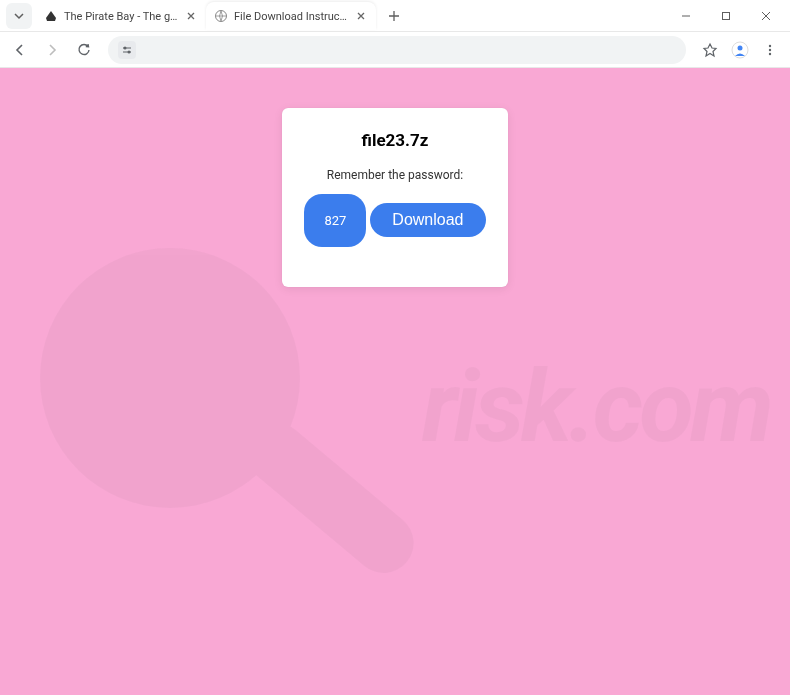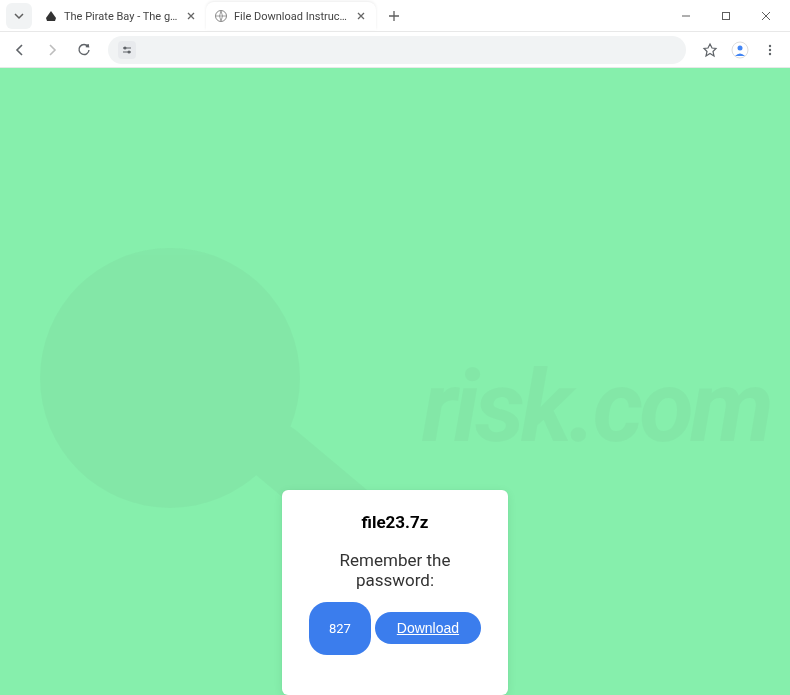--- a/index.html
+++ b/index.html
@@ -162,23 +162,23 @@
       gap: 2px;
     }
     
     
     .content {
       position: absolute;
       top: 68px;
       left: 0;
       right: 0;
       bottom: 0;
-      background: #86efac;
-      display: flex;
-      align-items: flex-end;
+      background: #f9a8d4;
+      display: flex;
+      align-items: flex-start;
       justify-content: center;
     }
     
     
     .watermark {
       position: absolute;
       inset: 0;
       pointer-events: none;
       opacity: 0.04;
     }
@@ -224,43 +224,42 @@
       z-index: 2;
       margin-top: 40px;
     }
     .card-title {
       font-size: 17px;
       font-weight: 700;
       color: #000;
       margin-bottom: 18px;
     }
     .card-text {
-      font-size: 17px;
+      font-size: 12px;
       color: #333;
       margin-bottom: 12px;
     }
     .pill {
       display: inline-block;
       background: #3b7ded;
       color: #fff;
       font-size: 13px;
       padding: 19px 20px;
       border-radius: 18px;
       margin-bottom: 16px;
     }
     .btn-download {
       display: inline-block;
       background: #3b7ded;
       color: #fff;
-      font-size: 14px;
+      font-size: 16px;
       padding: 8px 22px;
       border-radius: 18px;
       cursor: pointer;
       border: none;
-      text-decoration: underline;
     }
     
     svg { display: block; }
   </style>
 </head>
 <body>
 
 <div class="tabstrip">
   <div class="tab-dropdown">
     <svg width="10" height="10" viewBox="0 0 10 10">

